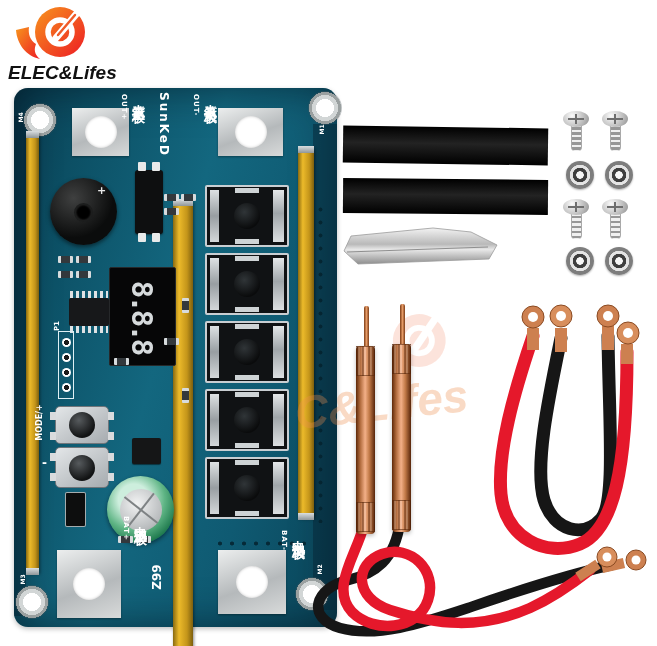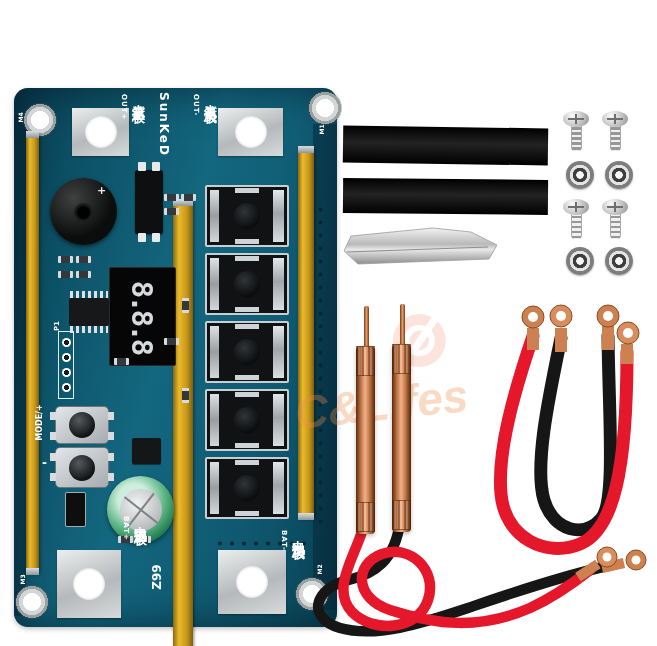--- a/index.html
+++ b/index.html
@@ -101,20 +101,36 @@
            border-top:1px solid rgba(90,40,10,.6); border-bottom:1px solid rgba(90,40,10,.6); }
 
   .wires { position:absolute; left:0; top:0; z-index:5; pointer-events:none; }
   .metalstrip { position:absolute; left:338px; top:222px; z-index:4; }
 </style>
 </head>
 <body>
 
 <div class="stage">
 
+  <div class="logo">
+    <svg width="104" height="58" viewBox="0 0 104 58">
+      <defs>
+        <linearGradient id="fire" x1="0" y1="0" x2="1" y2="1">
+          <stop offset="0" stop-color="#f7941d"></stop>
+            <stop offset="1" stop-color="#ed1c24"></stop>
+        </linearGradient>
+      </defs>
+      <circle cx="54" cy="28" r="25" fill="url(#fire)"></circle>
+      <path d="M 30,40 C 24,36 22,30 23,23 L 10,26 C 11,40 20,52 34,55 C 28,50 28,45 30,40 Z" fill="url(#fire)"></path>
+      <circle cx="54" cy="28" r="12" fill="none" stroke="#fff" stroke-width="5.5"></circle>
+      <line x1="72" y1="8" x2="50" y2="34" stroke="#fff" stroke-width="7" stroke-linecap="round"></line>
+      <line x1="69" y1="11" x2="52" y2="31" stroke="#f05a28" stroke-width="2.4" stroke-linecap="round"></line>
+    </svg>
+    <div class="logo-text">ELEC&amp;Lifes</div>
+  </div>
 
   <div class="pcb">
     <div class="pcb-edge-l"></div>
     <div class="pcb-edge-r"></div>
 
     <div class="hole" style="left:9px;top:15px;"></div>
     <div class="hole" style="left:294px;top:3px;"></div>
     <div class="hole" style="left:1px;top:497px;"></div>
     <div class="hole" style="left:281px;top:489px;"></div>
     <span class="silk-small" style="left:1px;top:26px;font-size:6px;transform:rotate(-90deg);">M4</span>

